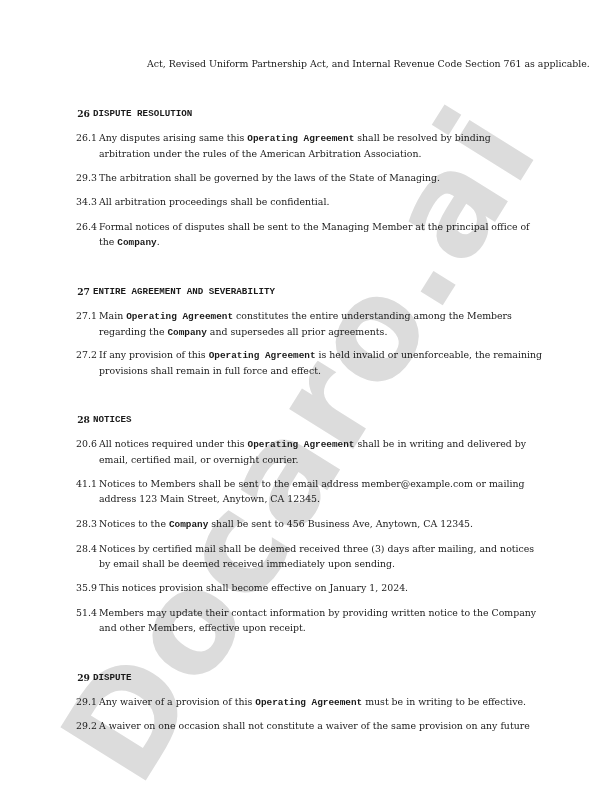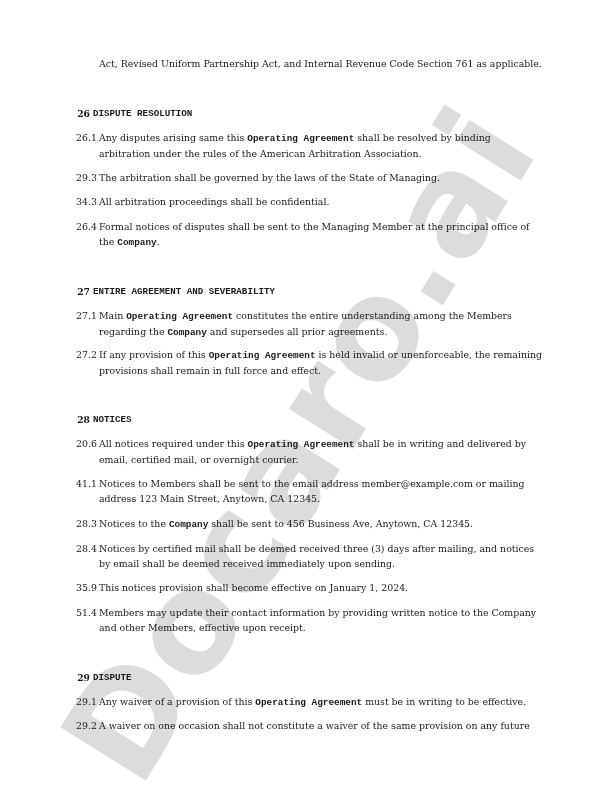--- a/index.html
+++ b/index.html
@@ -9,21 +9,21 @@
     .watermark {
       position: absolute; left: 300px; top: 445px;
       transform: translate(-50%, -50%) rotate(-58deg);
       font-family: "DejaVu Sans", "Liberation Sans", sans-serif;
       font-weight: bold; font-size: 138px; letter-spacing: 2px;
       color: #dcdcdc; white-space: nowrap; z-index: 0; pointer-events: none;
       line-height: 1;
     }
     .content { position: absolute; left: 0; top: 0; width: 612px; z-index: 1;
                font-size: 9.4px; line-height: 15px; }
-    .line { position: absolute; white-space: nowrap; }
+    .line { position: absolute; white-space: nowrap; margin-left: 48px; }
     .heading { position: absolute; font-weight: bold; font-size: 9.2px; }
     .hnum { position: absolute; width: 28px; text-align: right; left: 62px; }
     .htitle { position: absolute; left: 93px; white-space: nowrap; font-family: Liberation Mono, monospace; }
     .item { position: absolute; left: 0; width: 612px; }
     .inum { position: absolute; left: 76px; }
     .itext { position: absolute; left: 99px; width: 445px; }
     b { font-weight: bold; font-family: Liberation Mono, monospace; }
   </style>
 </head>
 <body>

